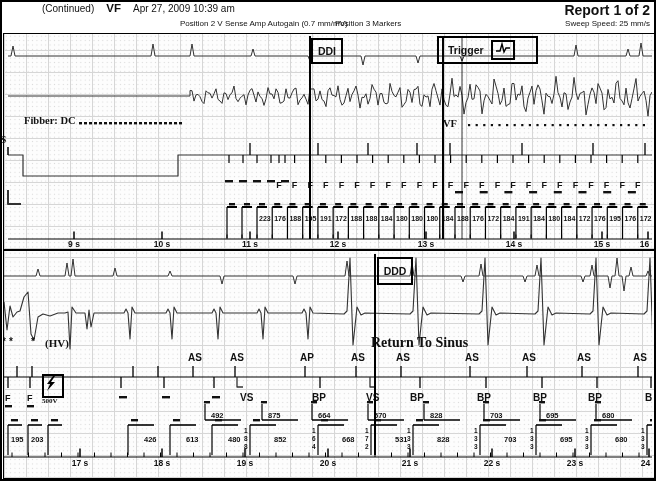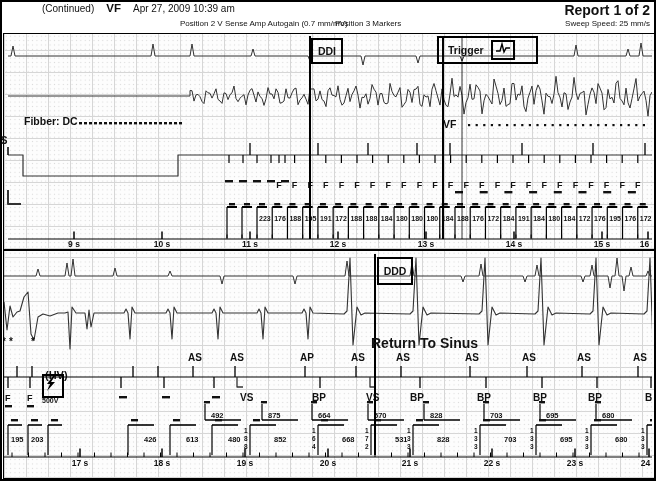--- a/index.html
+++ b/index.html
@@ -25,25 +25,25 @@
   #panel1{top:33px;height:215px;}
   #panel2{top:250px;height:227px;}
   #overlay{position:absolute;left:0;top:0;width:656px;height:481px;z-index:5;pointer-events:none;}
   #overlay text{font-family:"Liberation Sans",sans-serif;font-weight:bold;fill:#111;}
   .modebox{position:absolute;border:2px solid #000000;display:flex;align-items:center;
            justify-content:center;font-weight:bold;z-index:6;background:transparent;}
   #ddi-box{left:311px;top:38px;width:28px;height:22px;font-size:10.5px;}
   #trigger-box{left:437px;top:36px;width:88px;height:24px;font-size:10.5px;justify-content:flex-start;padding-left:9px;text-align:center;}
   #trigger-icon{width:20px;height:16px;border:2px solid #000;margin-left:7px;flex:none;}
   #ddd-box{left:377px;top:257px;width:32px;height:24px;font-size:10.5px;}
-  .flabel{position:absolute;font-weight:bold;white-space:nowrap;z-index:6;}
+  .flabel{position:absolute;font-weight:bold;white-space:nowrap;z-index:6;font-family:Liberation Serif, serif;}
   #fibber-label{left:24px;top:115px;font-size:10.5px;}
   #vf-label{left:443px;top:118px;font-size:10.5px;}
   #as-p1-label{left:-7px;top:134px;font-size:10.5px;}
-  #hv-label{left:45px;top:337px;font-size:11px;margin-top:32px;}
+  #hv-label{left:45px;top:337px;font-size:11px;}
   #return-label{left:371px;top:335px;font-size:14px;}
   #volt-label{left:42px;top:397px;font-size:7px;}
   #bolt-box{left:42px;top:374px;width:18px;height:20px;border:2px solid #000;position:absolute;z-index:6;}
 </style>
 </head>
 <body>
 
 <div id="stage">
   <div class="frame"></div>
 

